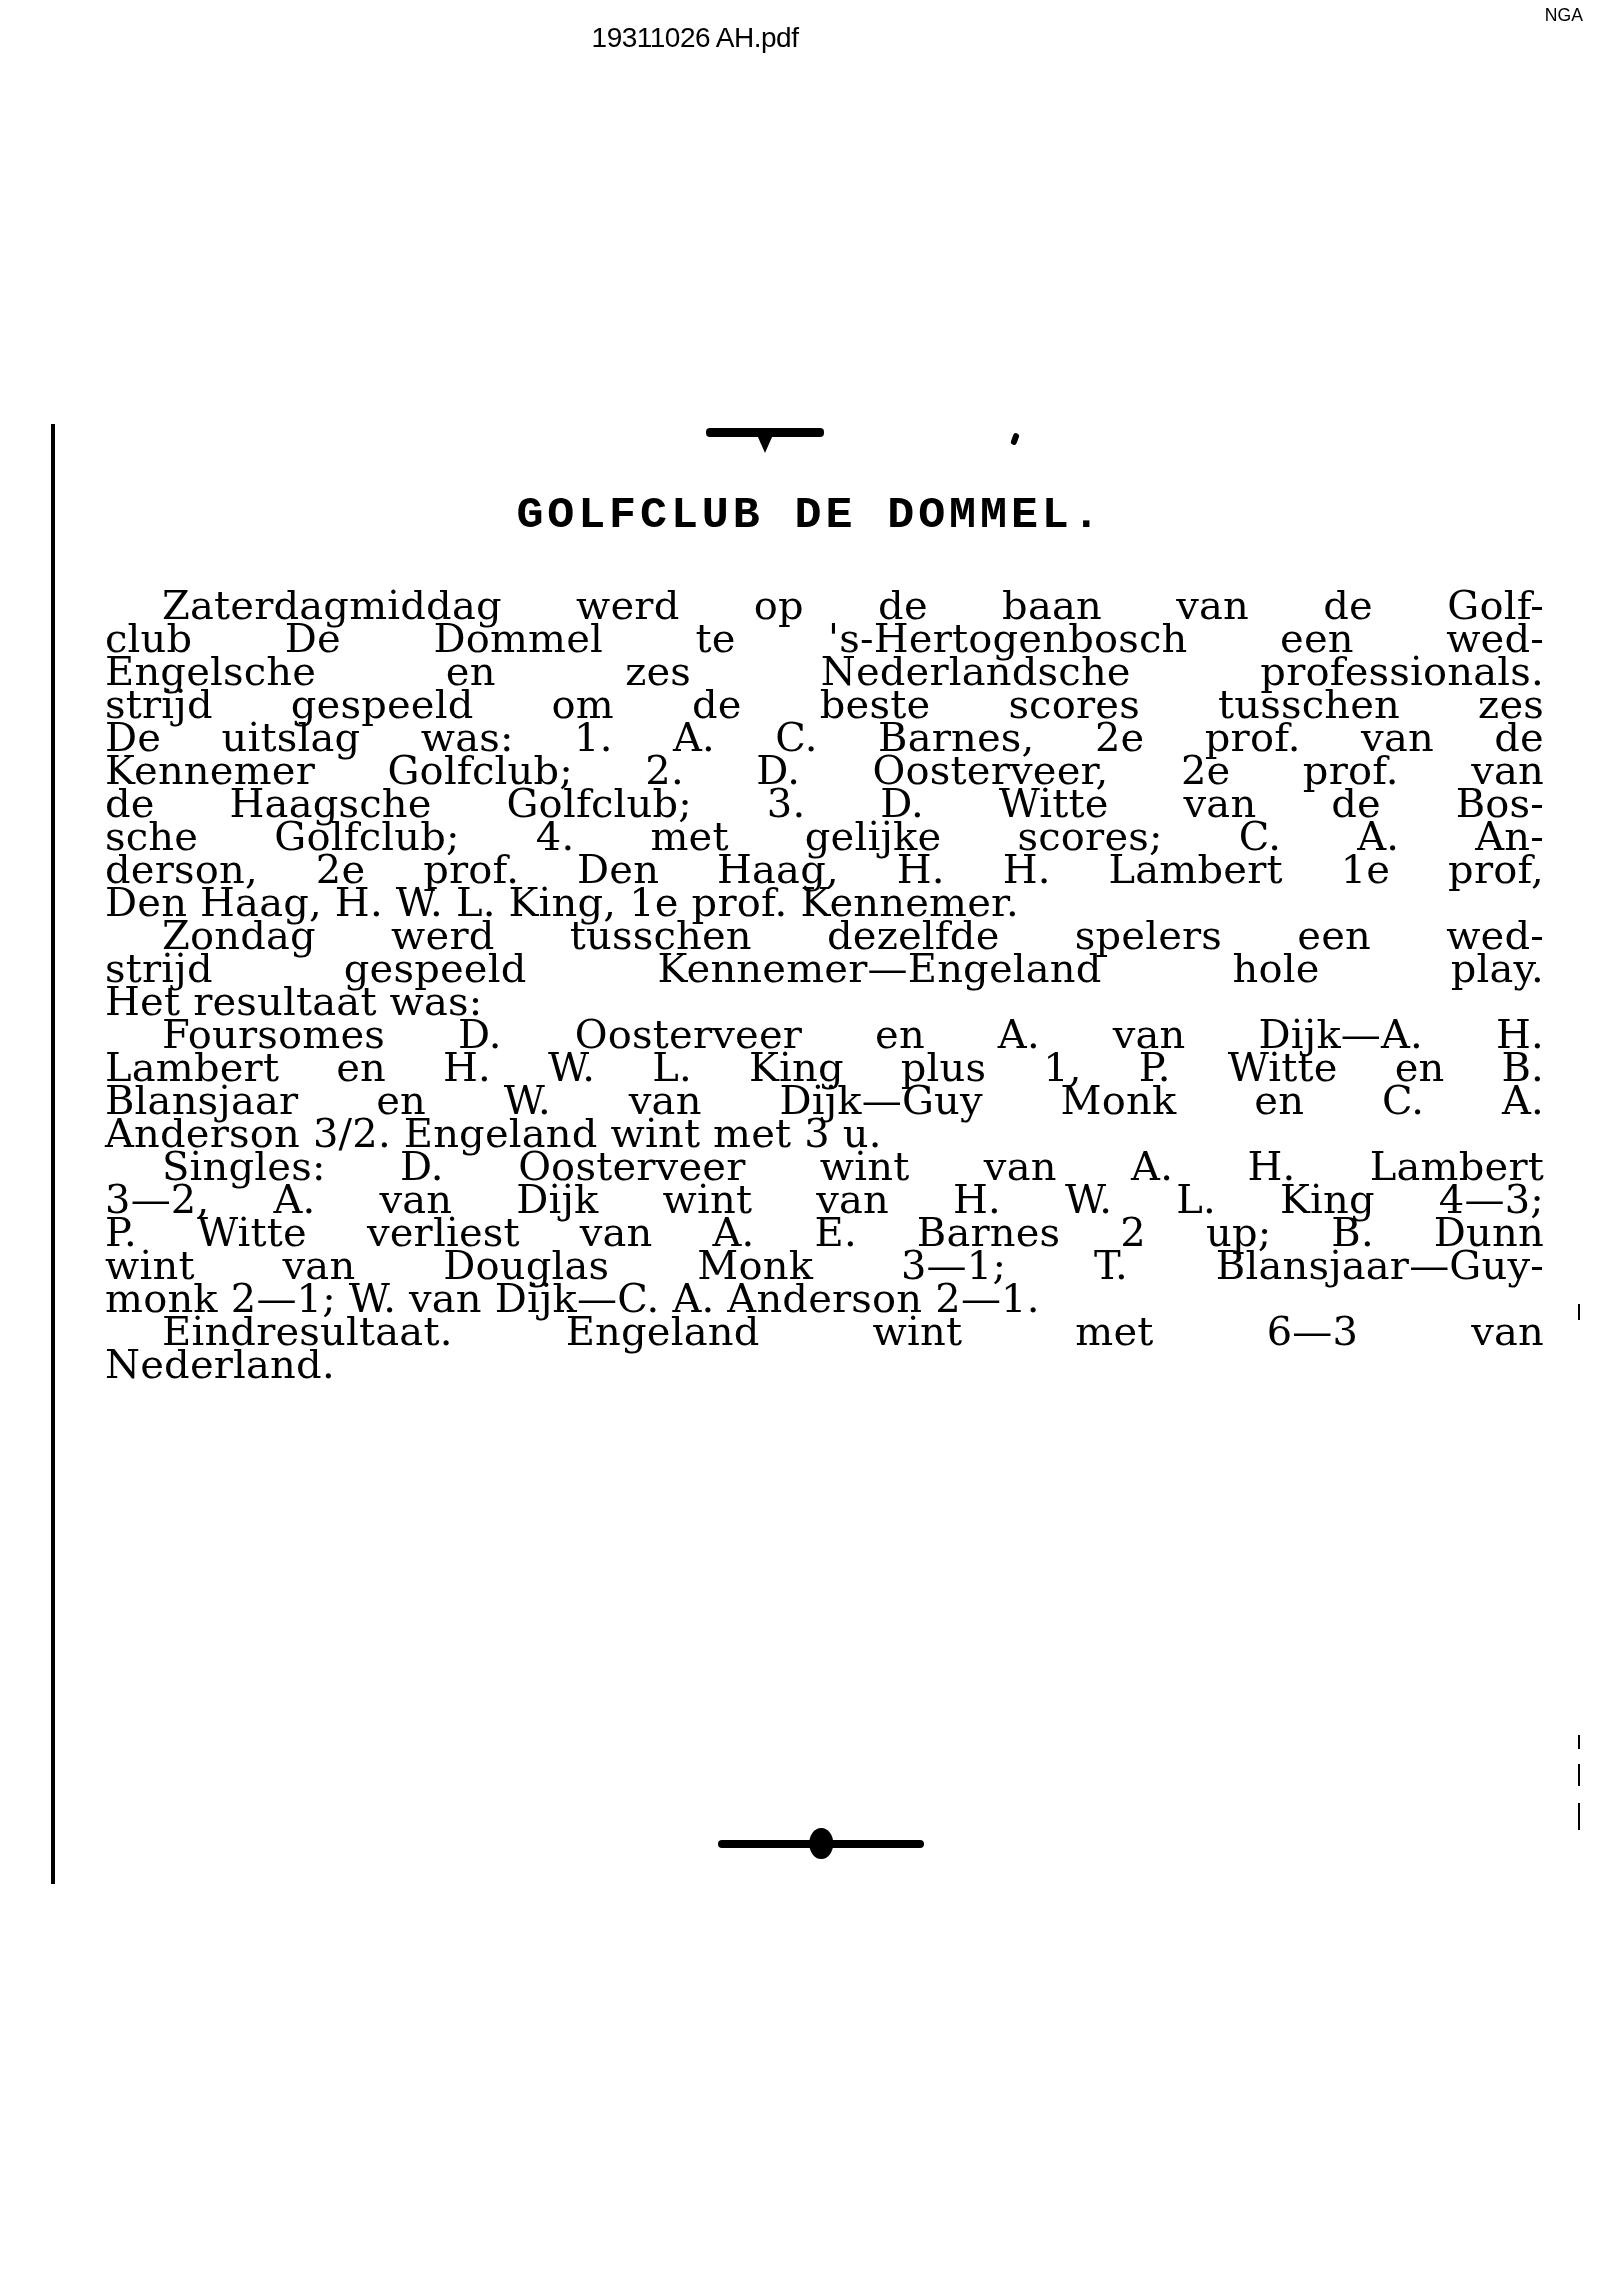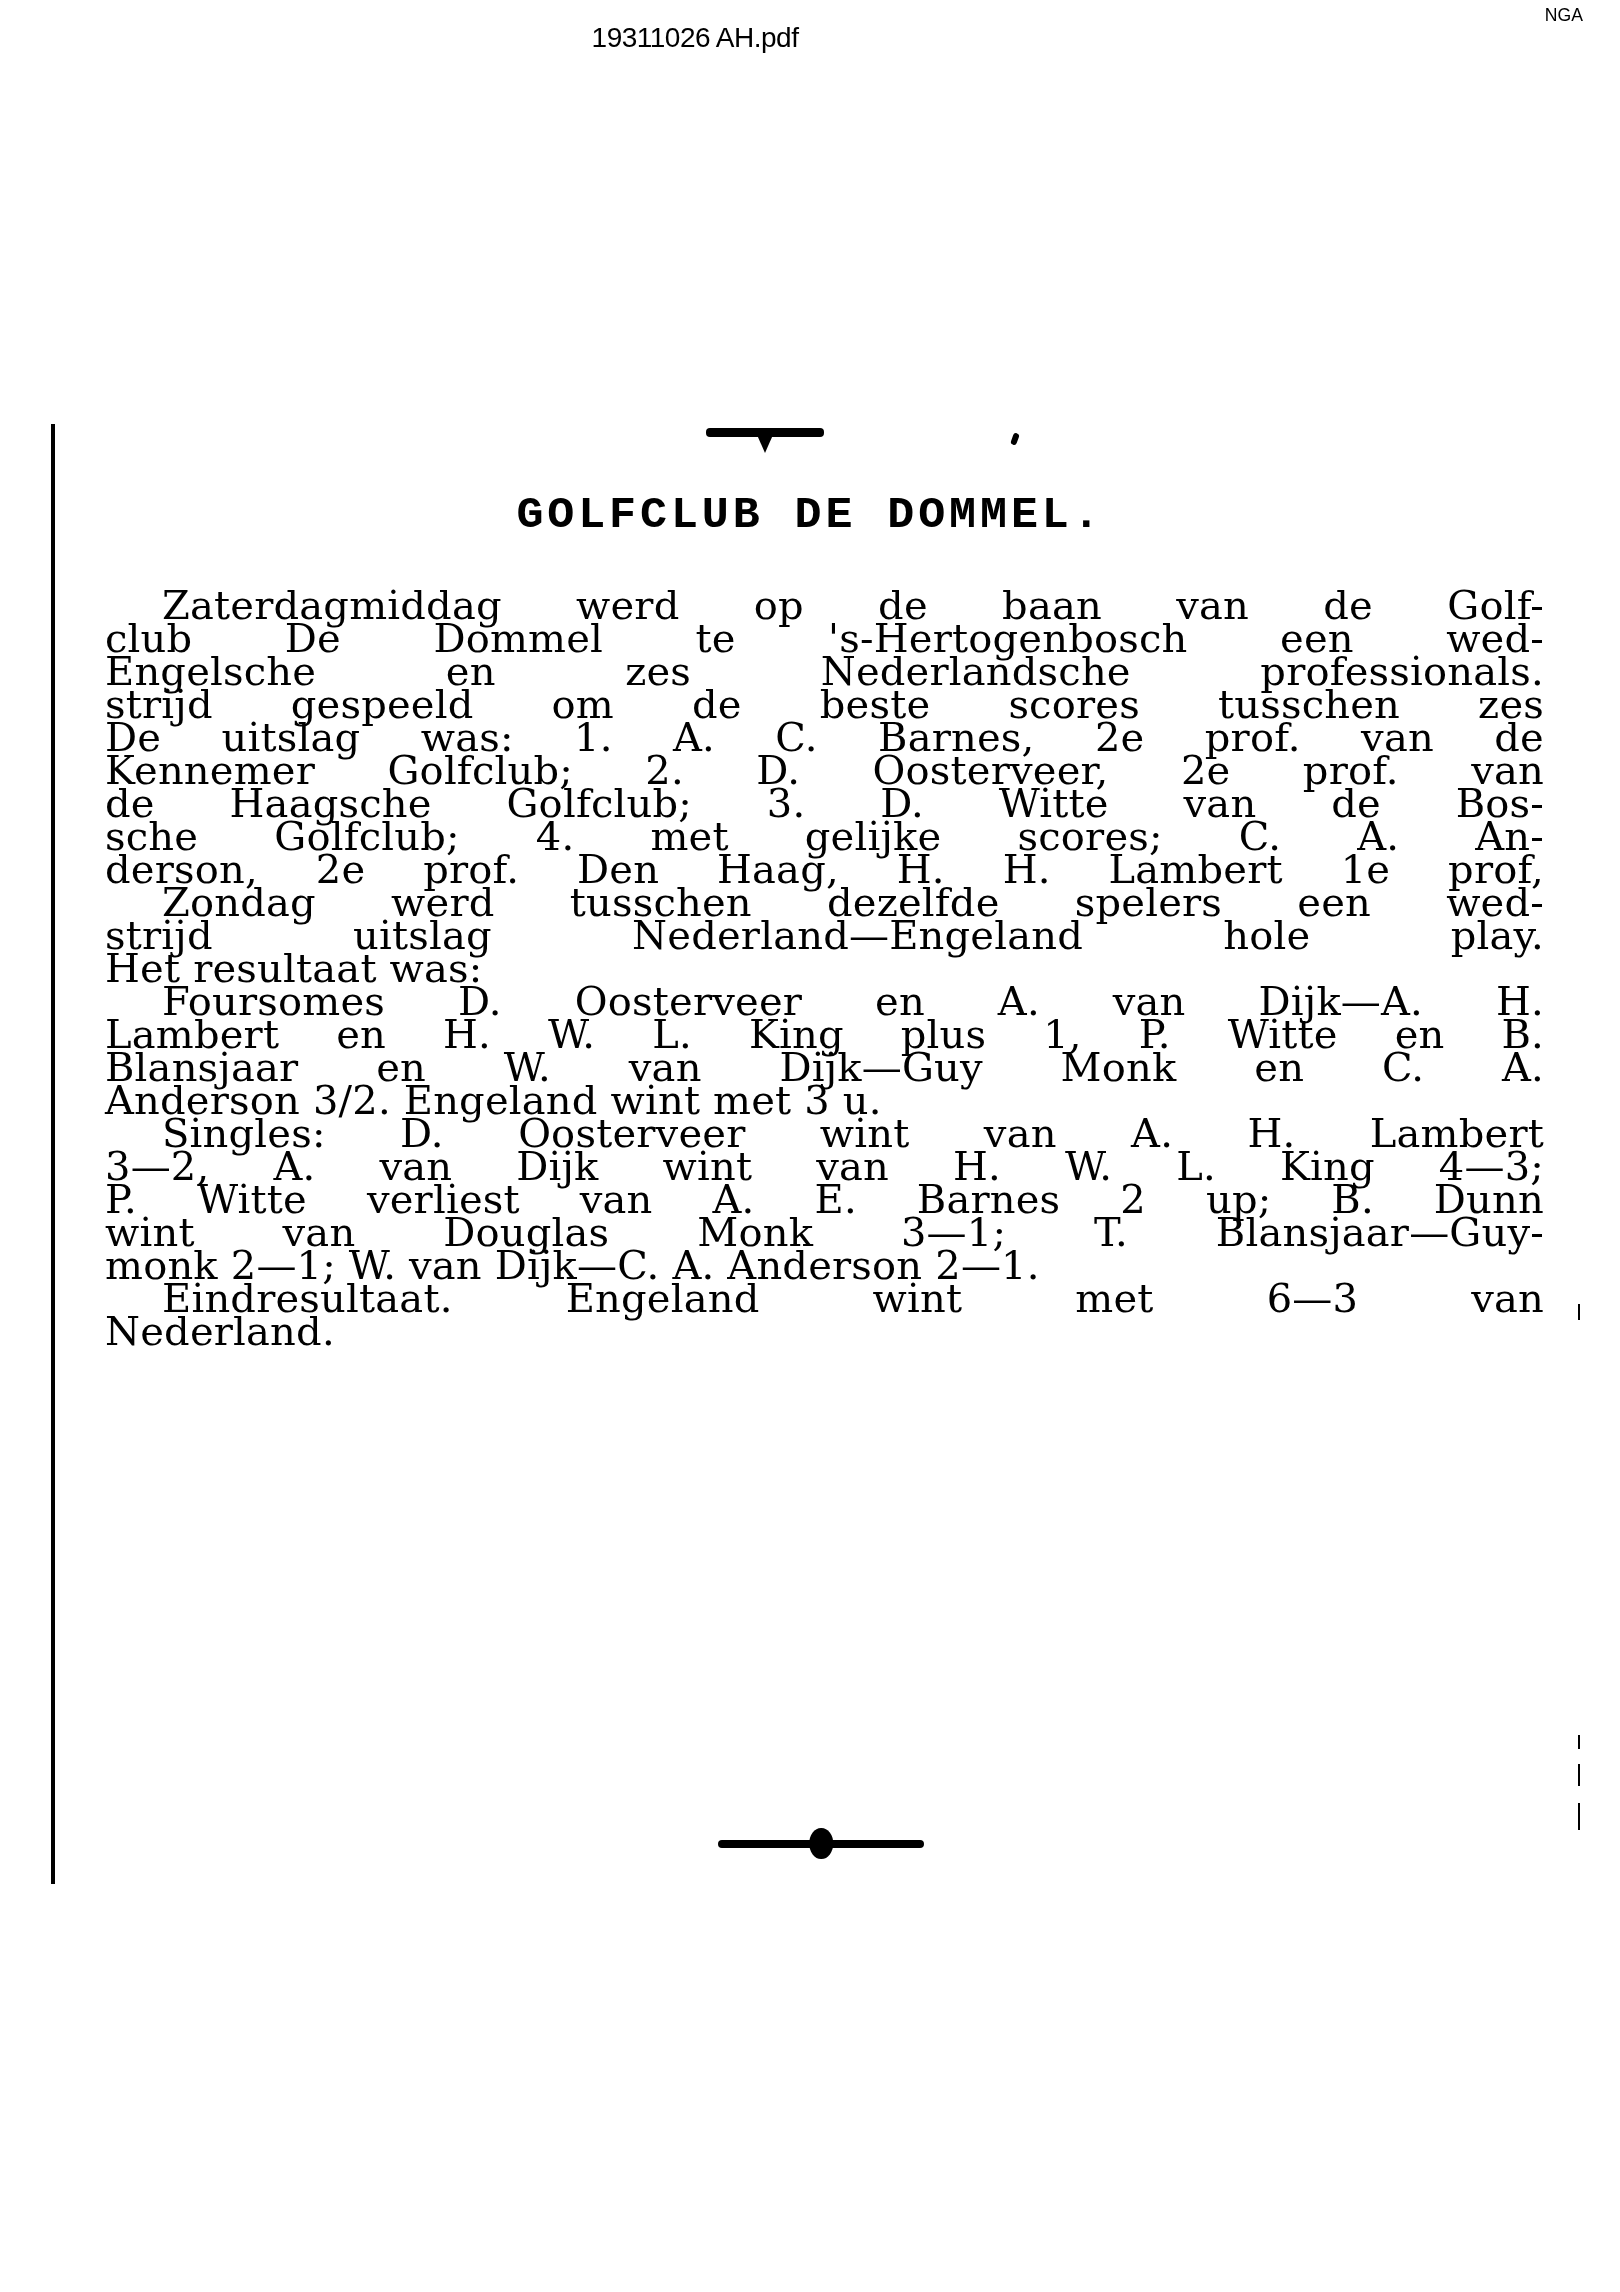--- a/index.html
+++ b/index.html
@@ -80,22 +80,23 @@
 <div class="article" id="article-body">
     <span class="line indent">Zaterdagmiddag werd op de baan van de Golf-</span>
     <span class="line">club De Dommel te 's-Hertogenbosch een wed-</span>
     <span class="line">Engelsche  en zes Nederlandsche professionals.</span>
     <span class="line">strijd gespeeld om de beste scores tusschen zes</span>
     <span class="line">De uitslag was: 1. A. C. Barnes, 2e prof. van de</span>
     <span class="line">Kennemer Golfclub; 2. D. Oosterveer, 2e prof. van</span>
     <span class="line">de Haagsche Golfclub; 3. D. Witte van de Bos-</span>
     <span class="line">sche Golfclub; 4. met gelijke scores; C. A. An-</span>
     <span class="line">derson, 2e prof. Den Haag, H. H. Lambert 1e prof,</span>
+    <span class="line last">Den Haag, H. W. L. King, 1e prof. Kennemer.</span>
     <span class="line indent">Zondag werd tusschen dezelfde spelers een wed-</span>
-    <span class="line">strijd uitslag Nederland—Engeland hole play.</span>
+    <span class="line">strijd gespeeld Kennemer—Engeland hole play.</span>
     <span class="line last">Het resultaat was:</span>
     <span class="line indent">Foursomes D. Oosterveer en A. van Dijk—A. H.</span>
     <span class="line">Lambert en H. W. L. King plus 1, P. Witte en B.</span>
     <span class="line">Blansjaar en W. van Dijk—Guy Monk en C.  A.</span>
     <span class="line last">Anderson 3/2. Engeland wint met 3 u.</span>
     <span class="line indent">Singles: D. Oosterveer wint van A. H. Lambert</span>
     <span class="line">3—2, A. van Dijk wint van H. W. L. King 4—3;</span>
     <span class="line">P. Witte verliest van A. E. Barnes 2 up; B. Dunn</span>
     <span class="line">wint van Douglas Monk 3—1; T. Blansjaar—Guy-</span>
     <span class="line last">monk 2—1; W. van Dijk—C. A. Anderson 2—1.</span>

